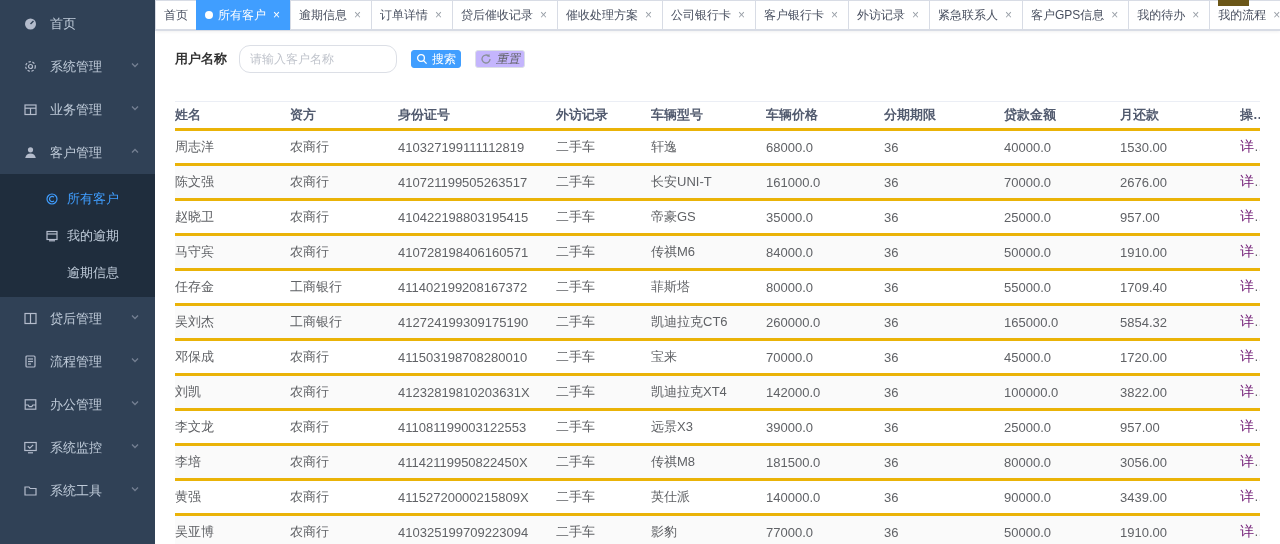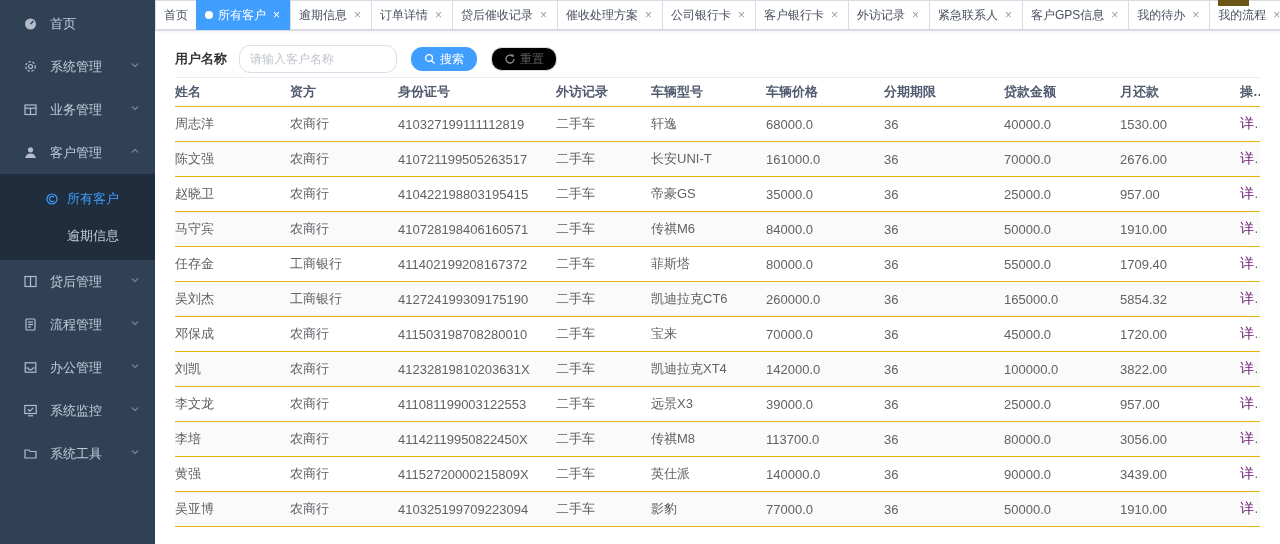--- a/index.html
+++ b/index.html
@@ -32,35 +32,35 @@
     margin-left:-1px; font-size:12px; color:#495060; background:#fff; cursor:pointer; white-space:nowrap; }
   .tab:first-child { margin-left:0; }
   .tab .dot { width:8px; height:8px; border-radius:50%; background:#fff; margin-right:5px; flex:none; }
   .tab .x { margin-left:5px; font-size:12px; line-height:1; color:#9aa0a8; width:11px; height:11px;
     display:flex; align-items:center; justify-content:center; border-radius:50%; }
   .tab.active { background:#409eff; color:#fff; border-color:#409eff; }
   .tab.active .x { color:#fff; }
 
   
   .content { flex:1; padding:14px 20px 0 20px; overflow:hidden; }
-  .search-row { height:28px; display:flex; align-items:center; margin-bottom:4px; }
+  .search-row { height:28px; display:flex; align-items:center; margin-bottom:28px; }
   .search-label { font-size:13px; font-weight:bold; color:#333; margin-right:12px; }
   .search-input { width:158px; height:28px; border:1px solid #dcdfe6; border-radius:11px;
     padding:0 10px; font-size:12px; color:#606266; outline:none; font-family:inherit; }
   .search-input::placeholder { color:#c0c4cc; }
-  .btn { height:24px; display:inline-flex; align-items:center; border-radius:11px; font-size:12px;
-    padding:0 12px; cursor:pointer; border:1px solid transparent; font-family:inherit; }
+  .btn { height:18px; display:inline-flex; align-items:center; border-radius:3px; font-size:12px;
+    padding:0 4px; cursor:pointer; border:1px solid transparent; font-family:inherit; }
   .btn svg { margin-right:4px; }
   .btn-search { background:#409eff; color:#fff; border-color:#409eff; margin-left:14px; }
-  .btn-reset { background:#000000; color:#606266; border-color:#dcdfe6; margin-left:14px; }
+  .btn-reset { background:#c4b5fd; color:#606266; border-color:#dcdfe6; margin-left:14px;font-style:italic; }
 
   
   .tbl { width:100%; }
   .trow { display:grid; grid-template-columns:115px 108px 158px 95px 115px 118px 120px 116px 120px 1fr;
-    align-items:center; border-bottom:1px solid #eab308; }
+    align-items:center; border-bottom:3px solid #eab308; }
   .trow.head { height:30px; border-top:1px solid #ebeef5; }
   .trow.head .cell { font-weight:bold; color:#515a6e; font-size:13px; }
   .trow.data { height:35px; }
   .trow.data:nth-child(odd) { background:#fafafa; }
   .cell { font-size:13px; color:#606266; white-space:nowrap; overflow:hidden; text-overflow:ellipsis; }
   .cell.op { text-align:right; padding-right:18px; }
   .link { color:#701a75; cursor:pointer; font-size:14px; text-decoration:none; }
   .trow.clip { height:35px; border-bottom:none; }
 </style>
 </head>
@@ -116,20 +116,30 @@
       </div>
       <div class="submenu">
         <div class="sub-item active">
           <span class="ico">
             <svg width="14" height="14" viewBox="0 0 14 14">
               <circle cx="7" cy="7" r="5" fill="none" stroke="#b4bccc" stroke-width="1.2"></circle>
               <path d="M9 5.2a2.6 2.6 0 1 0 0 3.6" fill="none" stroke="#b4bccc" stroke-width="1.2"></path>
             </svg>
           </span>
           <span>所有客户</span>
+        </div>
+        <div class="sub-item">
+          <span class="ico">
+            <svg width="14" height="14" viewBox="0 0 14 14">
+              <rect x="2" y="2.5" width="10" height="8" fill="none" stroke="#b4bccc" stroke-width="1.2"></rect>
+              <line x1="2" y1="5" x2="12" y2="5" stroke="#b4bccc" stroke-width="1.2"></line>
+              <line x1="4" y1="11.8" x2="10" y2="11.8" stroke="#b4bccc" stroke-width="1.2"></line>
+            </svg>
+          </span>
+          <span>我的逾期</span>
         </div>
         <div class="sub-item">
           <span class="ico"></span>
           <span>逾期信息</span>
         </div>
       </div>
       <div class="s-item">
         <span class="ico">
           <svg width="15" height="15" viewBox="0 0 15 15">
             <rect x="2" y="2.5" width="11" height="10" fill="none" stroke="#b4bccc" stroke-width="1.2"></rect>
@@ -387,21 +397,21 @@
             <div class="cell">25000.0</div>
             <div class="cell">957.00</div>
             <div class="cell op"><a class="link">详情</a></div>
           </div>
           <div class="trow data">
             <div class="cell">李培</div>
             <div class="cell">农商行</div>
             <div class="cell">41142119950822450X</div>
             <div class="cell">二手车</div>
             <div class="cell">传祺M8</div>
-            <div class="cell">113700.0</div>
+            <div class="cell">181500.0</div>
             <div class="cell">36</div>
             <div class="cell">80000.0</div>
             <div class="cell">3056.00</div>
             <div class="cell op"><a class="link">详情</a></div>
           </div>
           <div class="trow data">
             <div class="cell">黄强</div>
             <div class="cell">农商行</div>
             <div class="cell">41152720000215809X</div>
             <div class="cell">二手车</div>

